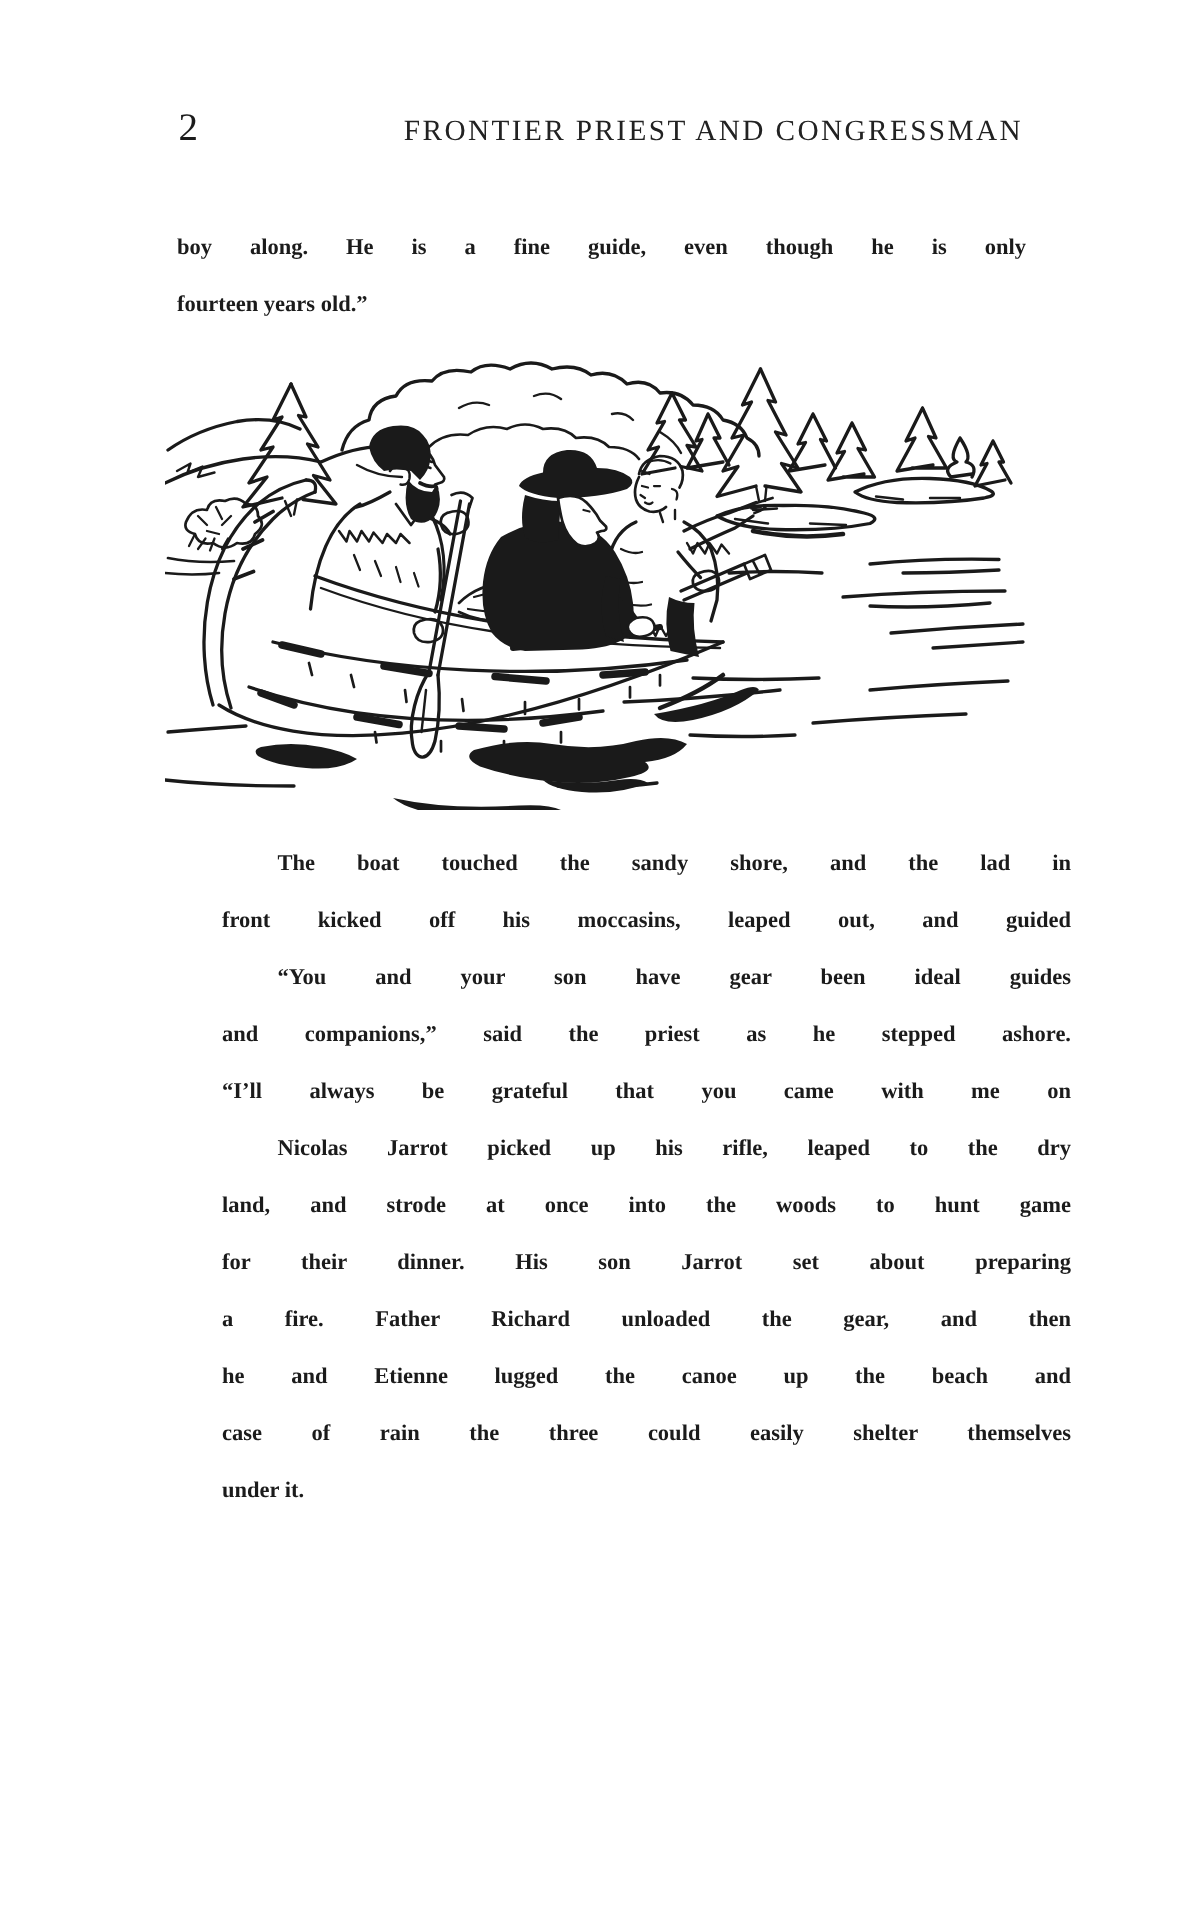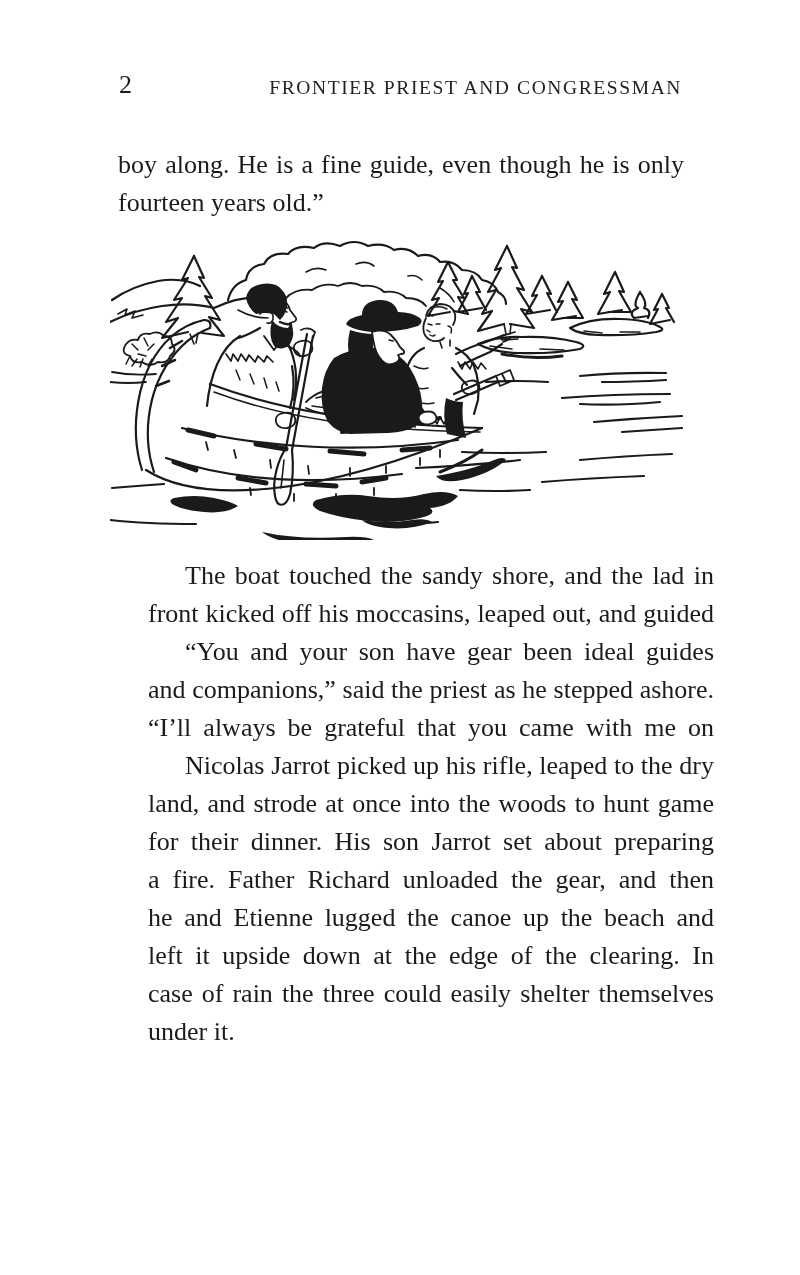--- a/index.html
+++ b/index.html
@@ -14,23 +14,24 @@
   .running-title{
     position:absolute;left:0;right:0;bottom:1px;text-align:right;
     font-size:19.5px;letter-spacing:1.6px;line-height:1;color:#222;
     white-space:nowrap;
   }
   
   .textcol{position:absolute;left:118px;width:566px;}
   #para-top{top:146px;}
   #para-rest{top:557px;margin-left:30px;}
   .line{
-    height:38px;line-height:38px;font-size:26px;
+    height:38px;line-height:38px;font-size:15px;
     text-align:justify;text-align-last:justify;
     white-space:normal;
+    font-weight:bold;
   }
   .line.last{text-align-last:left;}
   .para.indent .line.first{text-indent:37px;}
   
   figure.illo{position:absolute;left:110px;top:236px;width:580px;height:304px;margin:0;}
   figure.illo svg{display:block;width:100%;height:100%;}
 </style>
 </head>
 <body>
 
@@ -189,19 +190,18 @@
         <div class="line first">“You and your son have gear been ideal guides</div>
         <div class="line">and companions,” said the priest as he stepped ashore.</div>
         <div class="line">“I’ll always be grateful that you came with me on</div>
       </div>
       <div class="para indent">
         <div class="line first">Nicolas Jarrot picked up his rifle, leaped to the dry</div>
         <div class="line">land, and strode at once into the woods to hunt game</div>
         <div class="line">for their dinner. His son Jarrot set about preparing</div>
         <div class="line">a fire. Father Richard unloaded the gear, and then</div>
         <div class="line">he and Etienne lugged the canoe up the beach and</div>
-        <div class="line">left it upside down at the edge of the clearing. In</div>
         <div class="line">case of rain the three could easily shelter themselves</div>
         <div class="line last">under it.</div>
       </div>
     </div>
 
 </div>
 
 </body></html>

